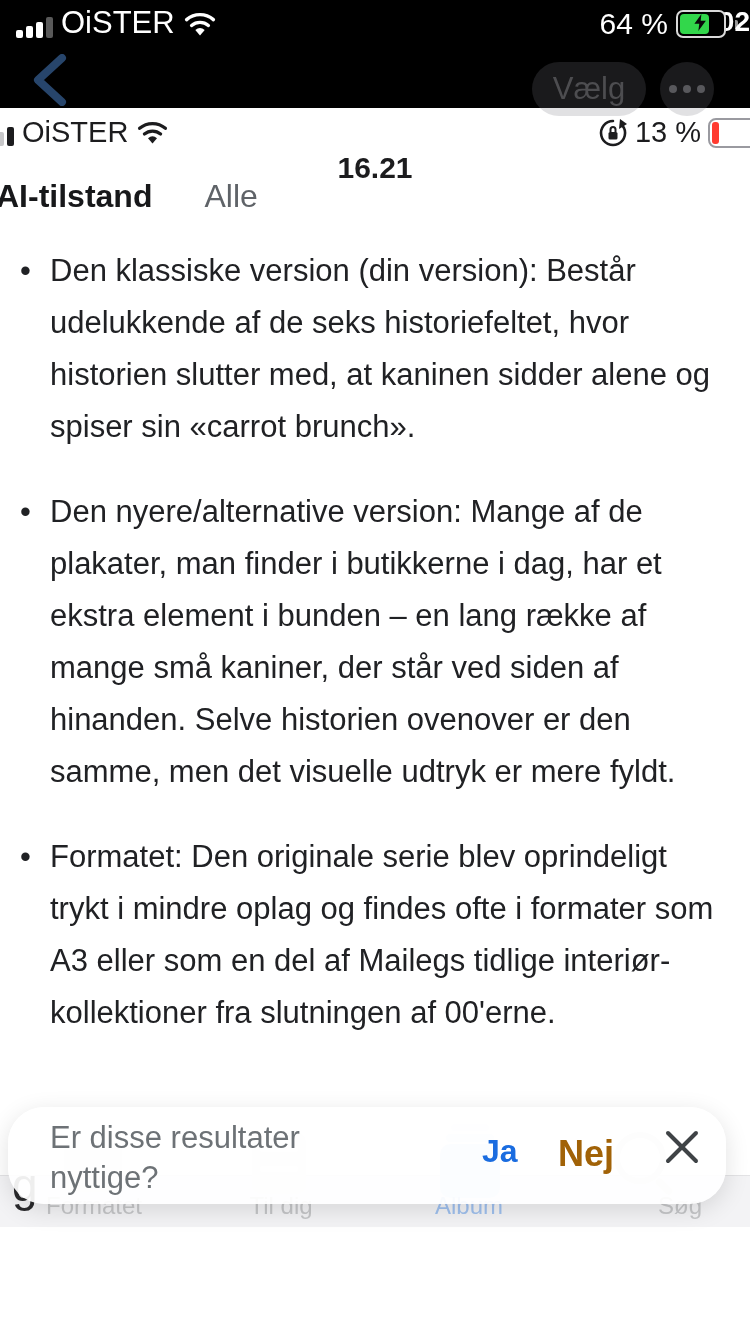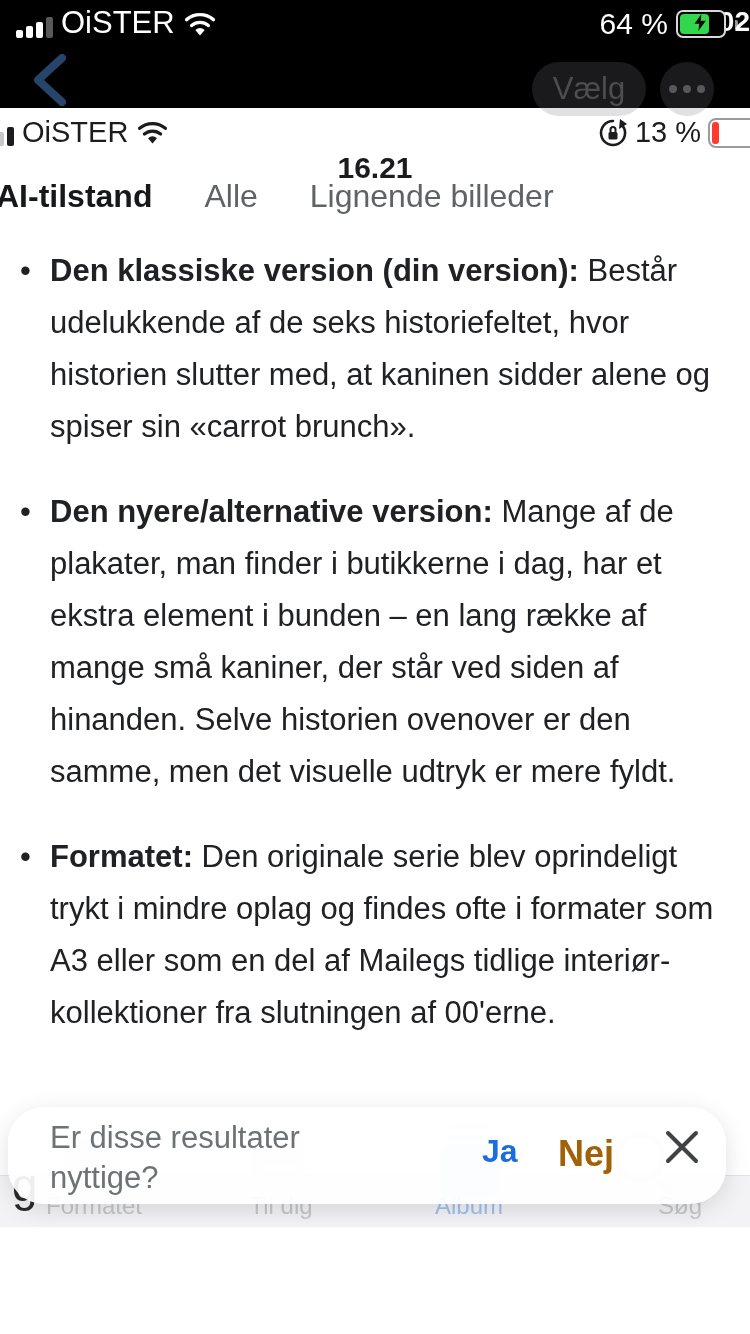--- a/index.html
+++ b/index.html
@@ -52,21 +52,21 @@
 
   
   .tabs{display:flex;gap:52px;padding:70px 0 0 0;margin-left:-4px;align-items:baseline;}
   .tab{font-size:32px;color:#5f6368;white-space:nowrap;}
   .tab.active{color:#17181a;font-weight:700;}
 
   
   .bullets{margin:30px 0 0 0;padding:0 34px 0 50px;list-style:none;}
   .bullets li{position:relative;font-size:31px;line-height:52px;color:#202124;margin-bottom:33px;}
   .bullets li::before{content:"•";position:absolute;left:-30px;top:0;font-size:31px;color:#202124;}
-  .bullets b{font-weight:700;}
+  .bullets b{font-weight:400;}
 
   
   .bottombar{position:absolute;left:0;top:1175px;width:750px;height:51px;background:#f3f3f5;border-top:1px solid #e3e3e5;z-index:1;}
   .tb-label{position:absolute;top:1192px;font-size:24px;color:#c5c6c8;transform:translateX(-50%);z-index:2;white-space:nowrap;}
   .tb-label.active{color:#9fc0ee;}
   .u-icon{position:absolute;z-index:2;}
   .alb-base{left:440px;top:1144px;width:60px;height:54px;border-radius:10px;background:#cfe1fb;}
   .alb-mid{left:446px;top:1134px;width:48px;height:8px;border-radius:4px;background:#dce9fc;}
   .alb-top{left:451px;top:1124px;width:38px;height:7px;border-radius:4px;background:#e9f1fd;}
   .lib-icon{left:64px;top:1140px;width:58px;height:52px;border-radius:10px;background:#ededee;}
@@ -157,21 +157,20 @@
         <span class="si-batt-txt">13 %</span>
         <span class="batt-in">
             <span class="fill"></span>
           </span>
       </div>
     </div>
 
     <div class="tabs">
       <span class="tab active">AI-tilstand</span>
       <span class="tab">Alle</span>
-      <span class="tab">Lignende billeder</span>
     </div>
 
     <ul class="bullets">
       <li><b>Den klassiske version (din version):</b><span> Består udelukkende af de seks historiefeltet, hvor historien slutter med, at kaninen sidder alene og spiser sin «carrot brunch».</span></li>
       <li><b>Den nyere/alternative version:</b><span> Mange af de plakater, man finder i butikkerne i dag, har et ekstra element i bunden – en lang række af mange små kaniner, der står ved siden af hinanden. Selve historien ovenover er den samme, men det visuelle udtryk er mere fyldt.</span></li>
       <li><b>Formatet:</b><span> Den originale serie blev oprindeligt trykt i mindre oplag og findes ofte i formater som A3 eller som en del af Mailegs tidlige interiør-kollektioner fra slutningen af 00'erne.</span></li>
     </ul>
   </div>
 
   <div class="bottombar"></div>

